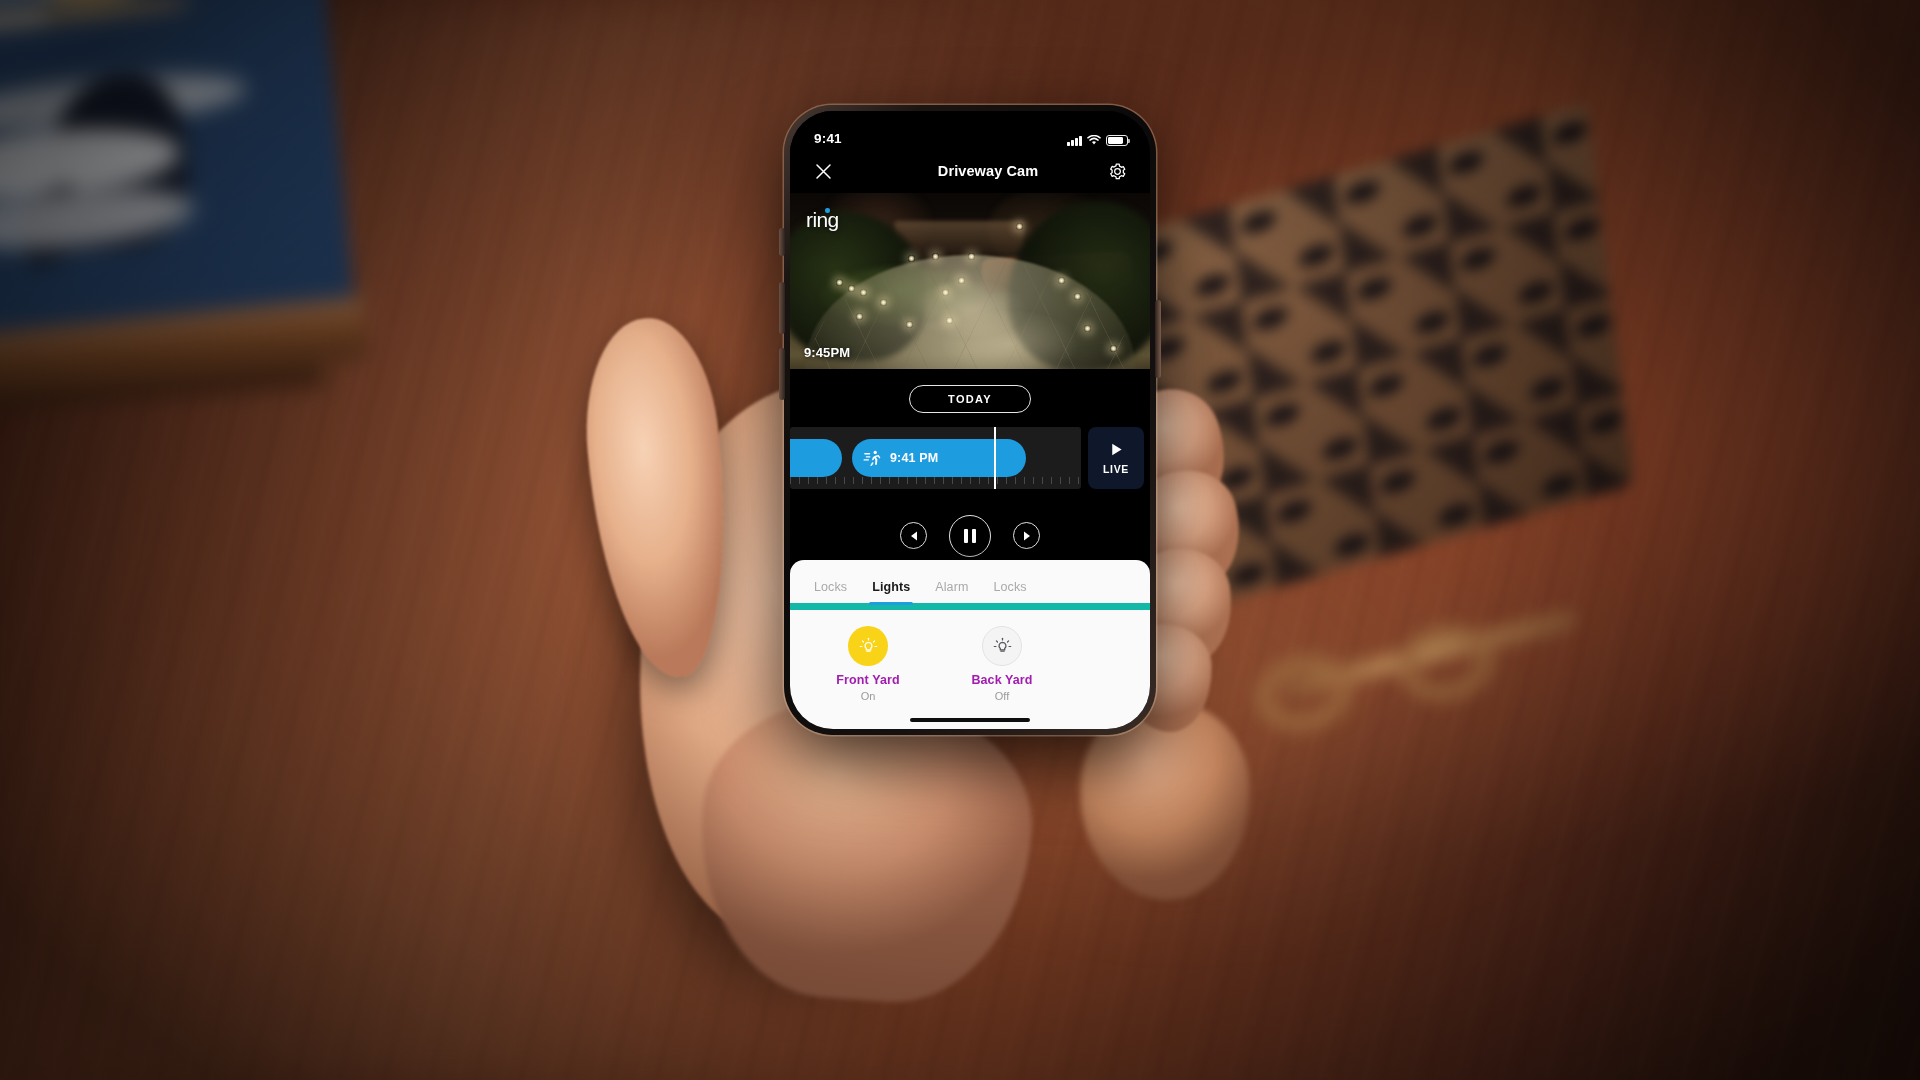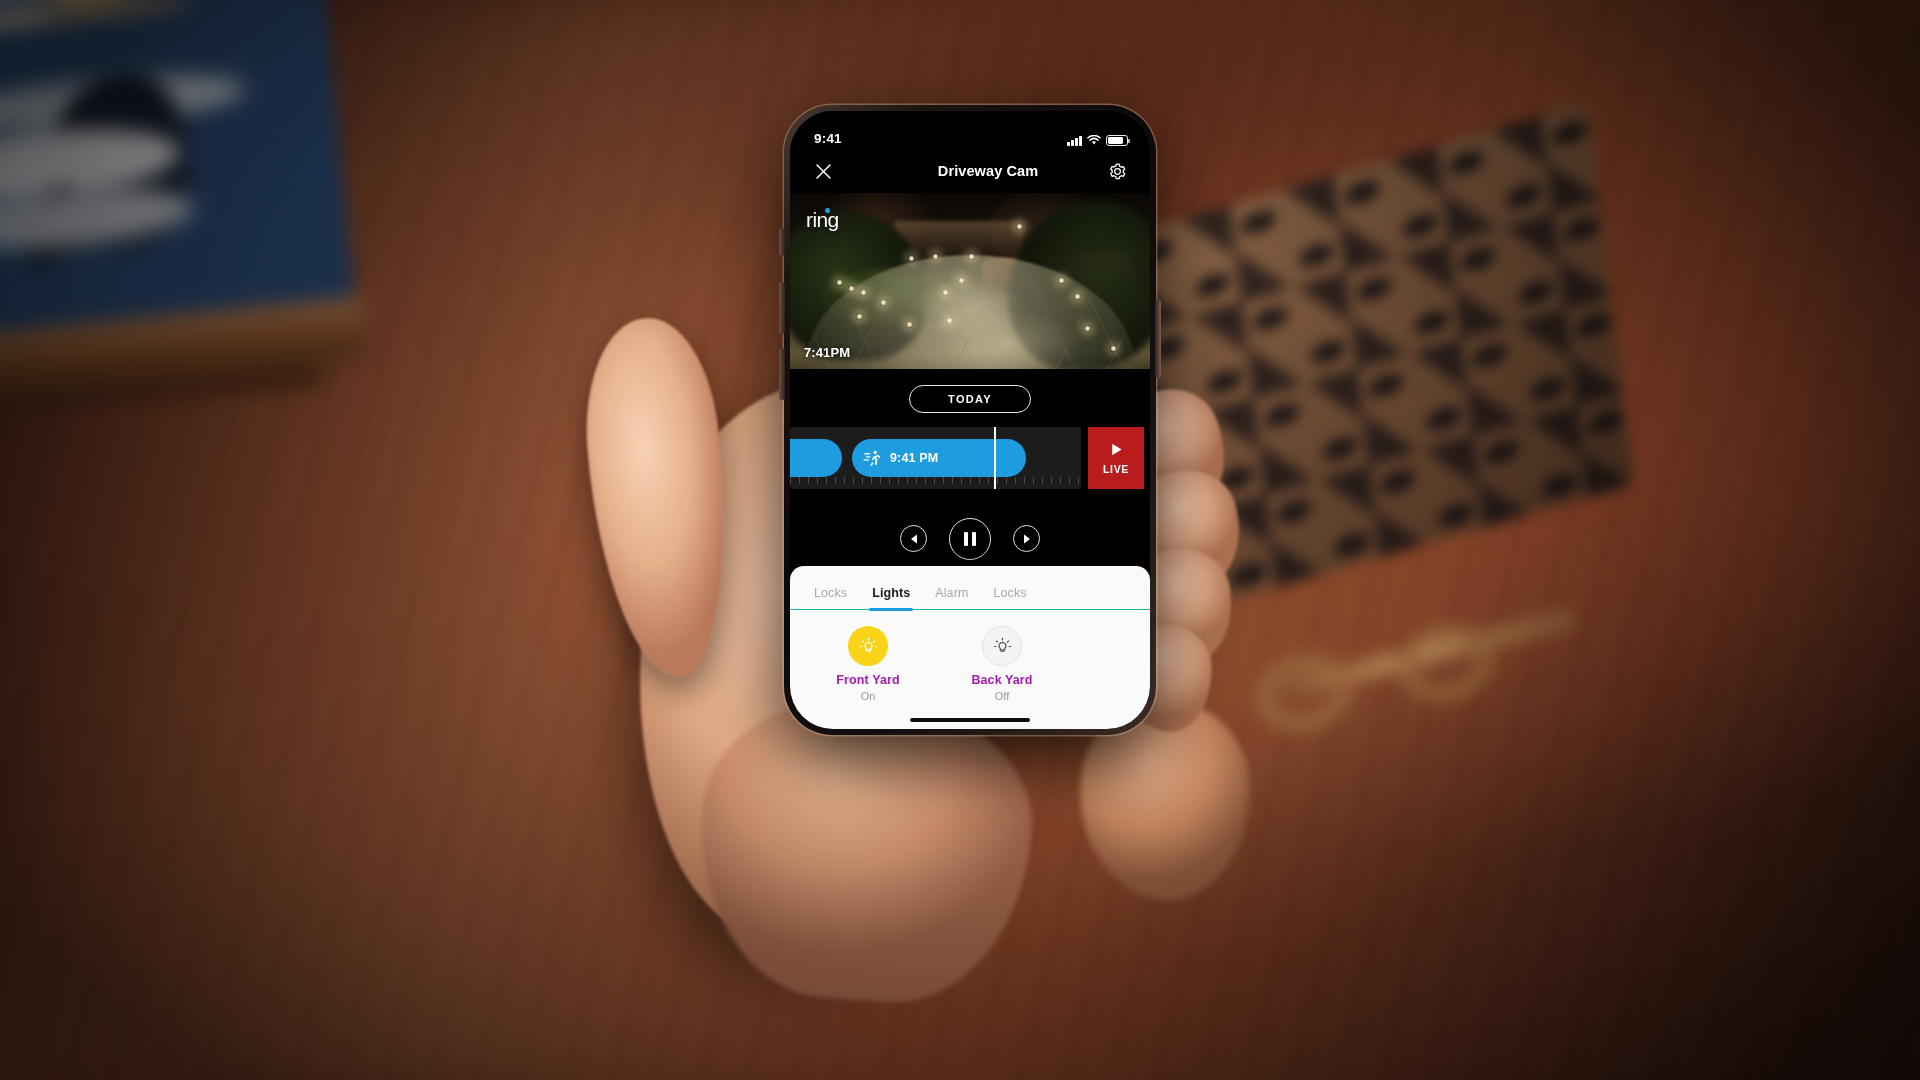--- a/index.html
+++ b/index.html
@@ -543,22 +543,22 @@
     left: 204px;
     top: -26px;
     width: 2px;
     height: 106px;
     background: #fff;
     z-index: 4;
     pointer-events: none;
   }
   .live-btn {
     width: 56px;
-    background: #b91c1c;
-    border-radius: 0;
+    background: #0f172a;
+    border-radius: 8px;
     display: flex;
     flex-direction: column;
     align-items: center;
     justify-content: center;
     gap: 5px;
     cursor: pointer;
     margin-right: 6px;
   }
   .live-label {
     font-size: 10.5px;
@@ -595,21 +595,21 @@
     flex-shrink: 0;
     padding-top: 6px;
     color: #111;
     box-shadow: 0 -3px 18px rgba(0,0,0,.4);
   }
   .tabs {
     display: flex;
     align-items: flex-end;
     gap: 25px;
     padding: 14px 24px 0;
-    border-bottom: 1px solid #14b8a6;
+    border-bottom: 7px solid #14b8a6;
   }
   .tab {
     font-size: 12.5px;
     color: #a9a9a9;
     padding-bottom: 9px;
     position: relative;
     cursor: pointer;
     letter-spacing: .1px;
   }
   .tab.active {
@@ -799,21 +799,21 @@
           <div class="lamp" style="left:268px;top:84px;"></div>
           <div class="lamp" style="left:284px;top:100px;"></div>
           <div class="lamp" style="left:294px;top:132px;"></div>
           <div class="lamp" style="left:320px;top:152px;"></div>
           <div class="lamp" style="left:226px;top:30px;"></div>
 
           <div class="ring-logo">
             <span class="dot"></span>
             <span>ring</span>
           </div>
-          <div class="video-time">7:41PM</div>
+          <div class="video-time">9:45PM</div>
         </div>
 
         <div class="today-row">
           <div class="today-pill">TODAY</div>
         </div>
 
         <div class="timeline-wrap">
           <div class="timeline">
             <div class="tl-ticks"></div>
 

